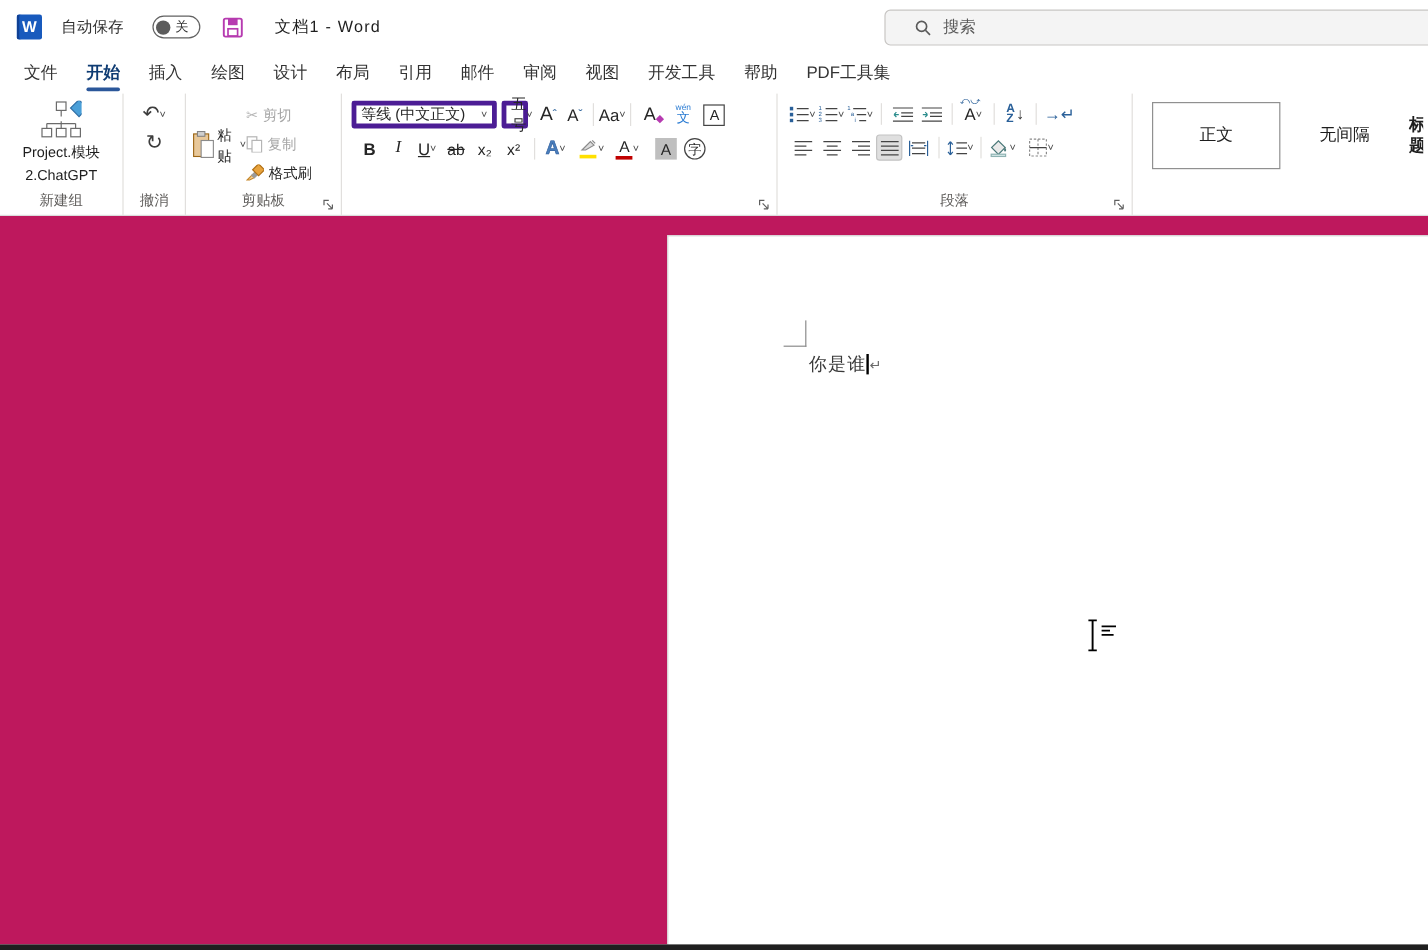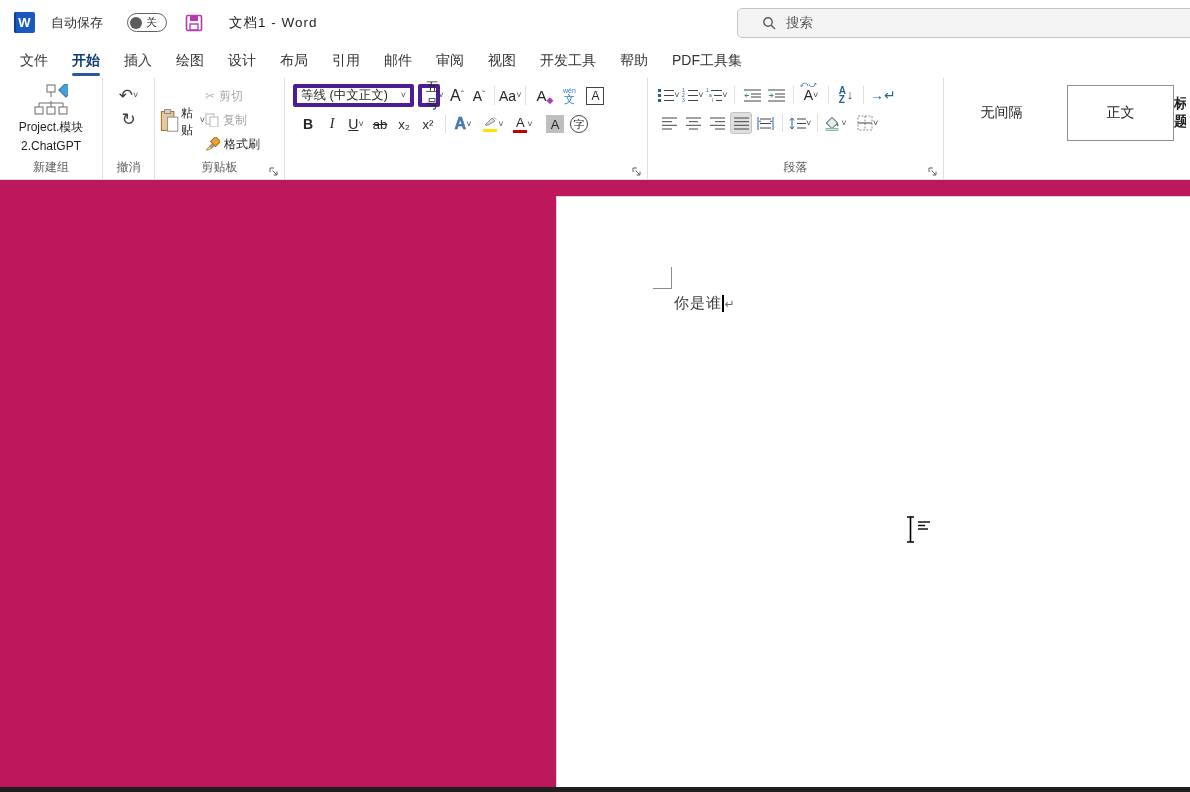--- a/index.html
+++ b/index.html
@@ -468,25 +468,25 @@
       <div class="glabel">段落</div>
       <div class="launcher">
         <svg width="11" height="11" viewBox="0 0 11 11">
             <path d="M2 6 V2 H6" fill="none" stroke="#5f5f5f"></path>
             <path d="M4.5 4.5 L9 9 M9 9 H5.5 M9 9 V5.5" fill="none" stroke="#5f5f5f"></path>
           </svg>
       </div>
     </div>
 
     <div class="rgroup g-styles">
+      <div class="stylechip selected" style="margin-left:12px;">
+        <span>正文</span>
+      </div>
       <div class="stylechip">
         <span>无间隔</span>
-      </div>
-      <div class="stylechip selected" style="margin-left:12px;">
-        <span>正文</span>
       </div>
       <div class="stylechip partial">
         <span>标题</span>
       </div>
     </div>
   </div>
 
   <div class="docarea">
     <div class="page">
       <div class="cropmark"></div>

